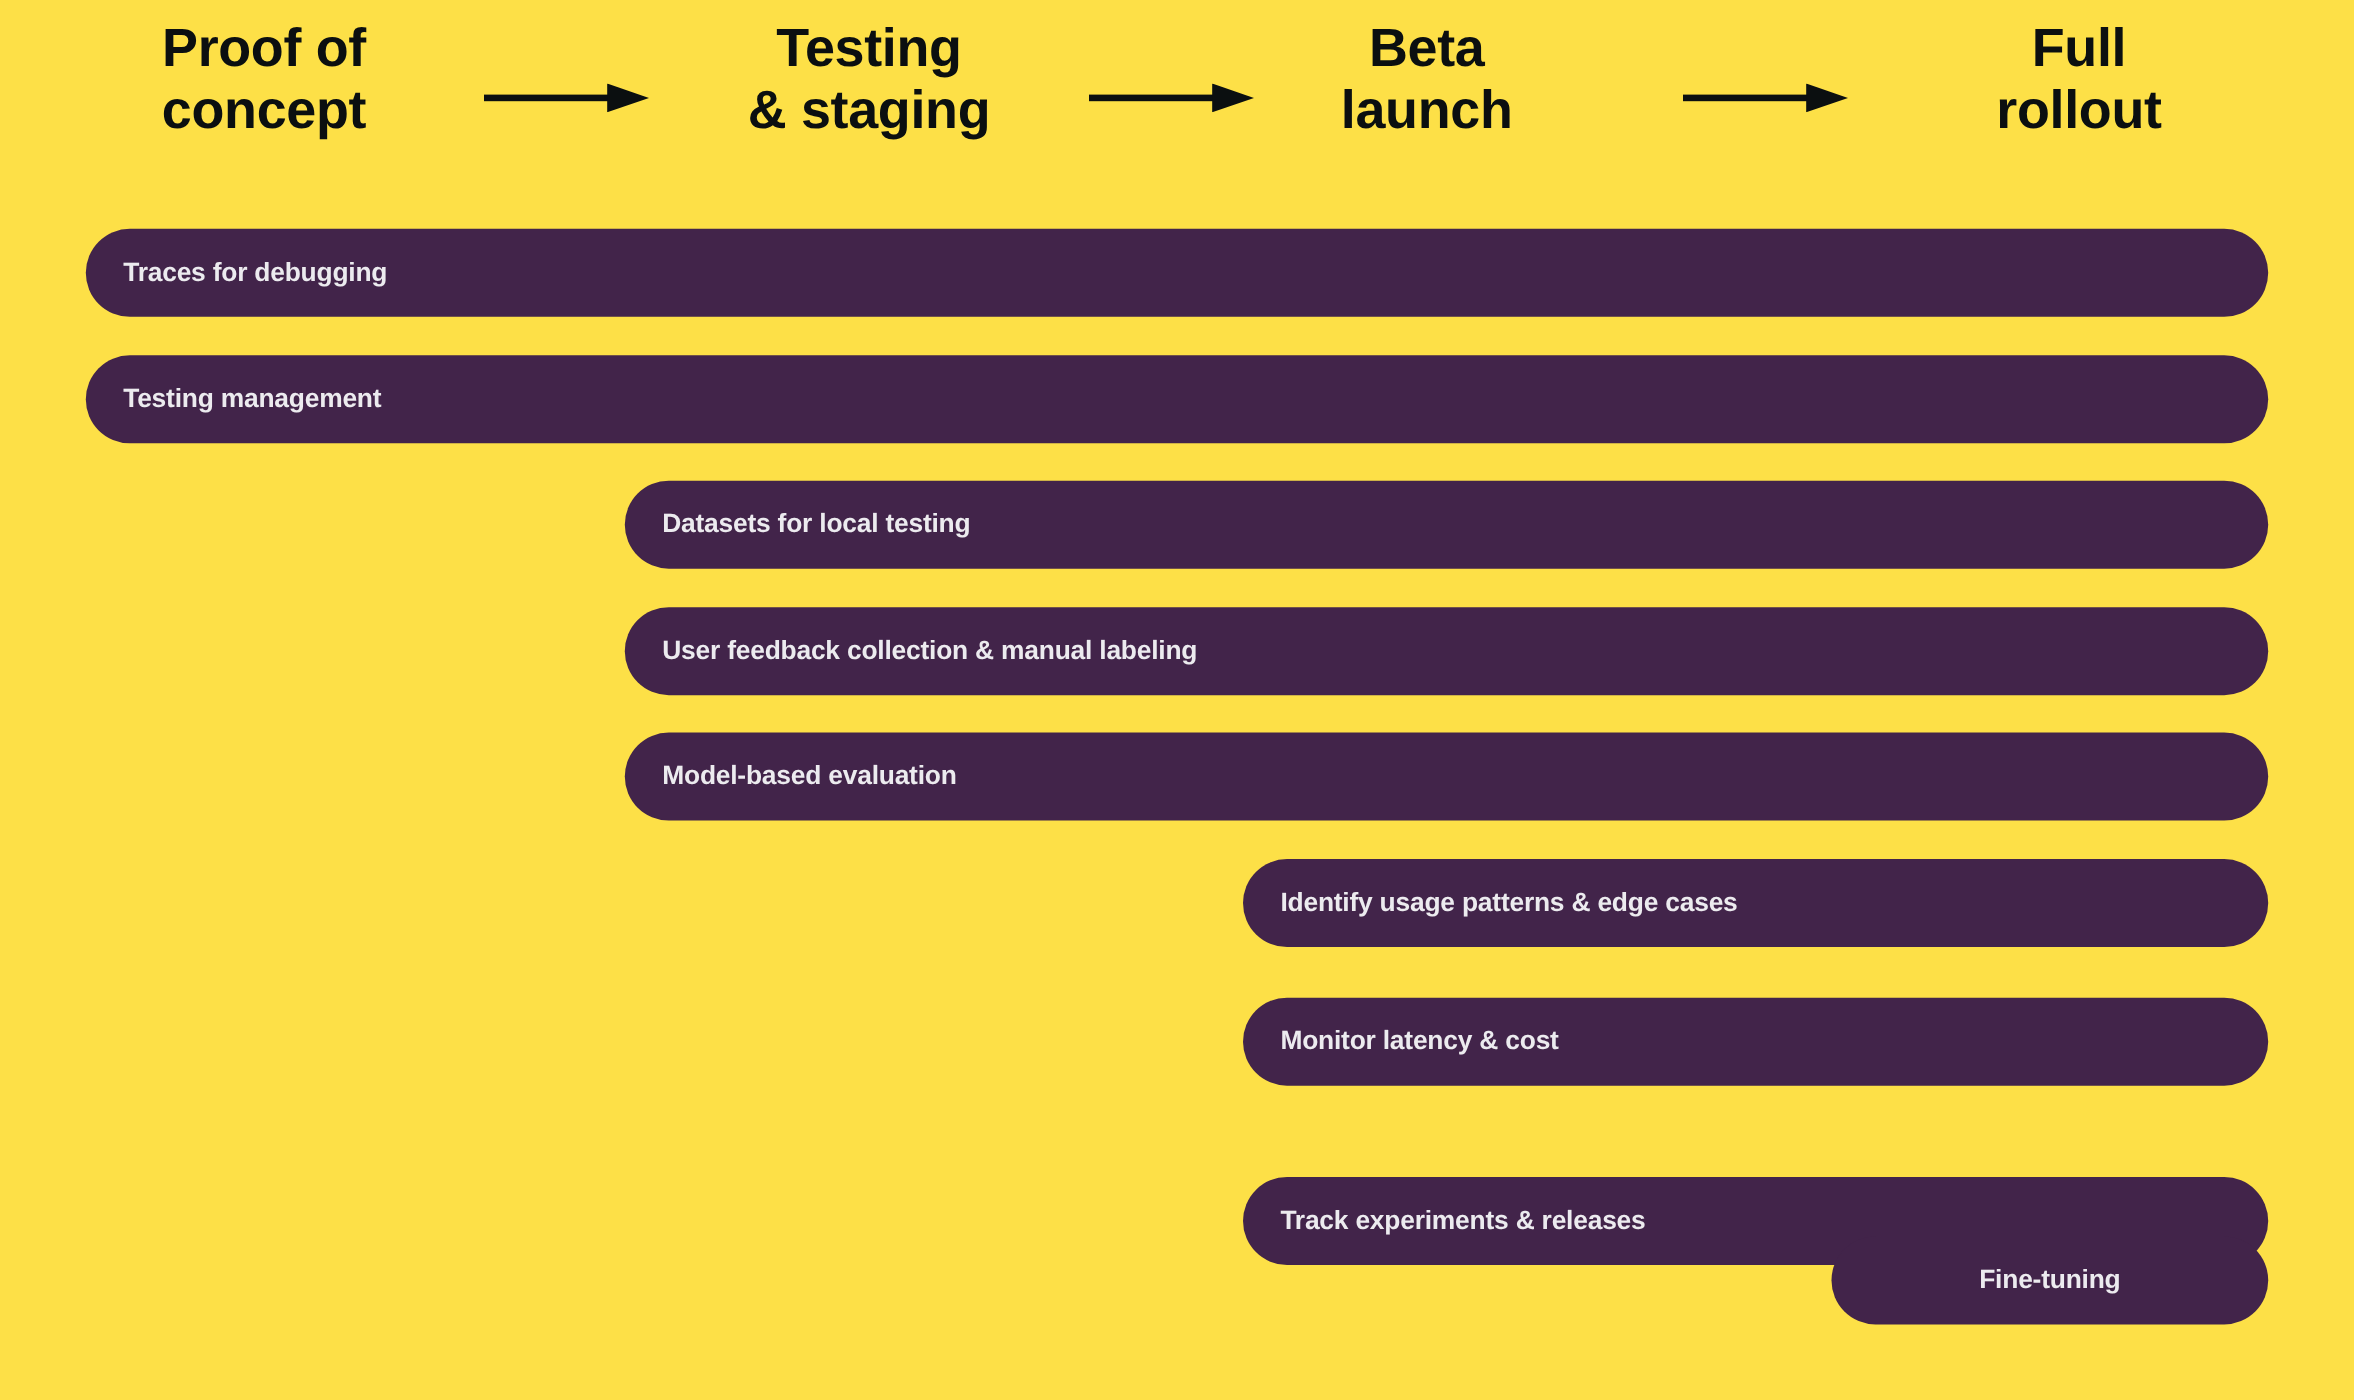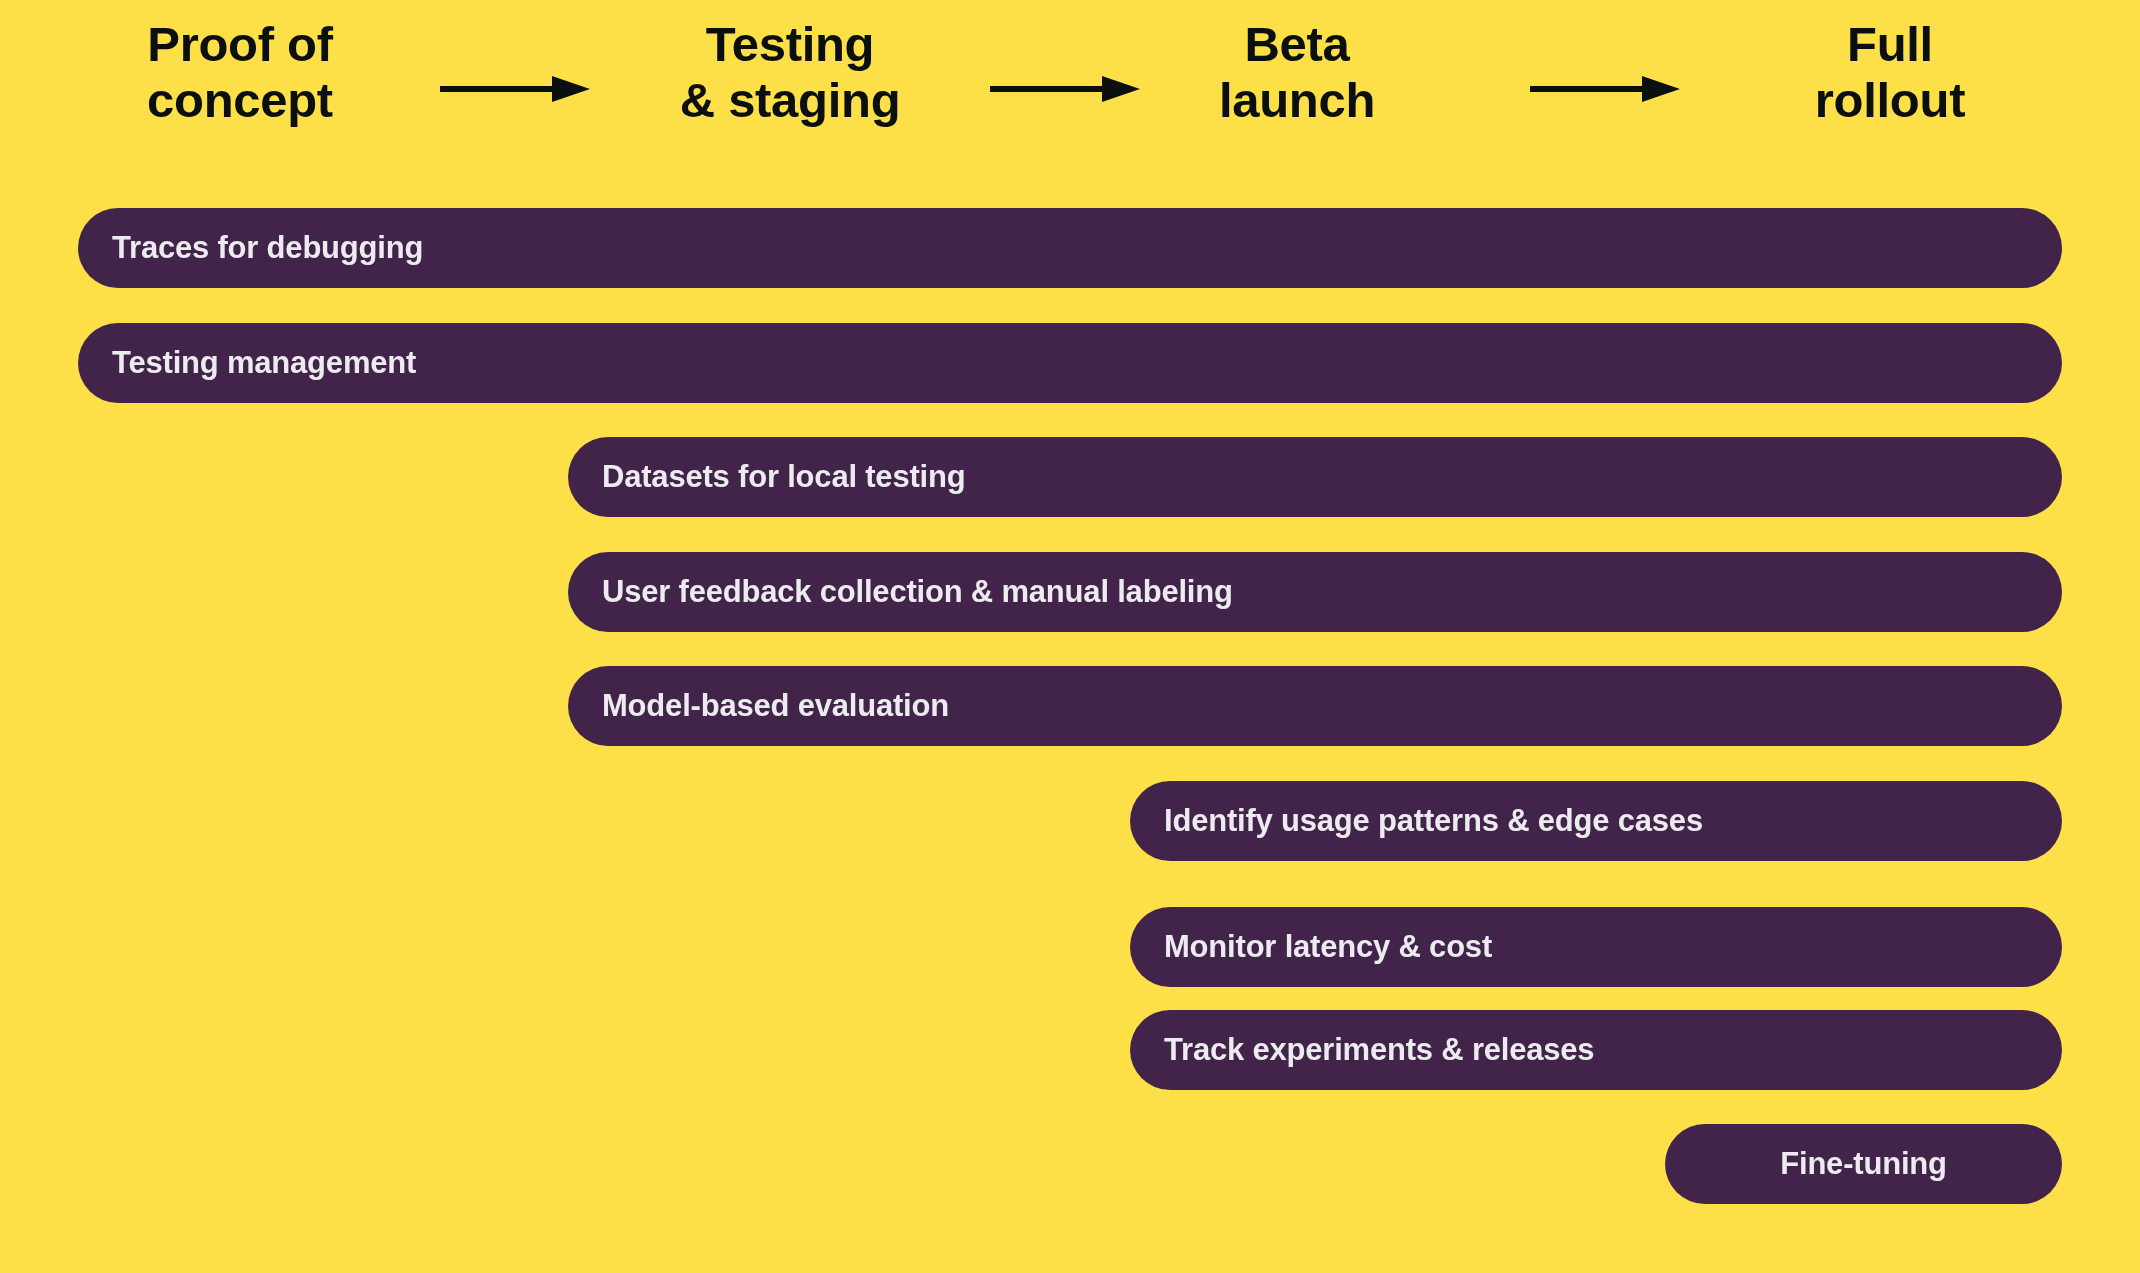--- a/index.html
+++ b/index.html
@@ -50,21 +50,21 @@
     position: absolute;
     height: 80px;
     background: #42244a;
     border-radius: 40px;
     display: flex;
     align-items: center;
     box-sizing: border-box;
   }
   .pill-label {
     color: #ecebef;
-    font-size: 31px;
+    font-size: 24px;
     font-weight: bold;
     letter-spacing: -0.2px;
     white-space: nowrap;
   }
   .pill.align-left {
     justify-content: flex-start;
     padding-left: 34px;
   }
   .pill.align-center {
     justify-content: center;
@@ -115,21 +115,21 @@
       </div>
       <div class="pill align-left" style="left: 568px; width: 1494px; top: 666px;">
         <span class="pill-label">Model-based evaluation</span>
       </div>
       <div class="pill align-left" style="left: 1130px; width: 932px; top: 781px;">
         <span class="pill-label">Identify usage patterns &amp; edge cases</span>
       </div>
       <div class="pill align-left" style="left: 1130px; width: 932px; top: 895px; margin-top: 12px;">
         <span class="pill-label">Monitor latency &amp; cost</span>
       </div>
-      <div class="pill align-left" style="left: 1130px; width: 932px; top: 1010px;">
+      <div class="pill align-left" style="left: 1130px; width: 932px; top: 1070px;">
         <span class="pill-label">Track experiments &amp; releases</span>
       </div>
       <div class="pill align-center" style="left: 1665px; width: 397px; top: 1124px;">
         <span class="pill-label">Fine-tuning</span>
       </div>
     </div>
 
 </div>
 
 </body></html>

